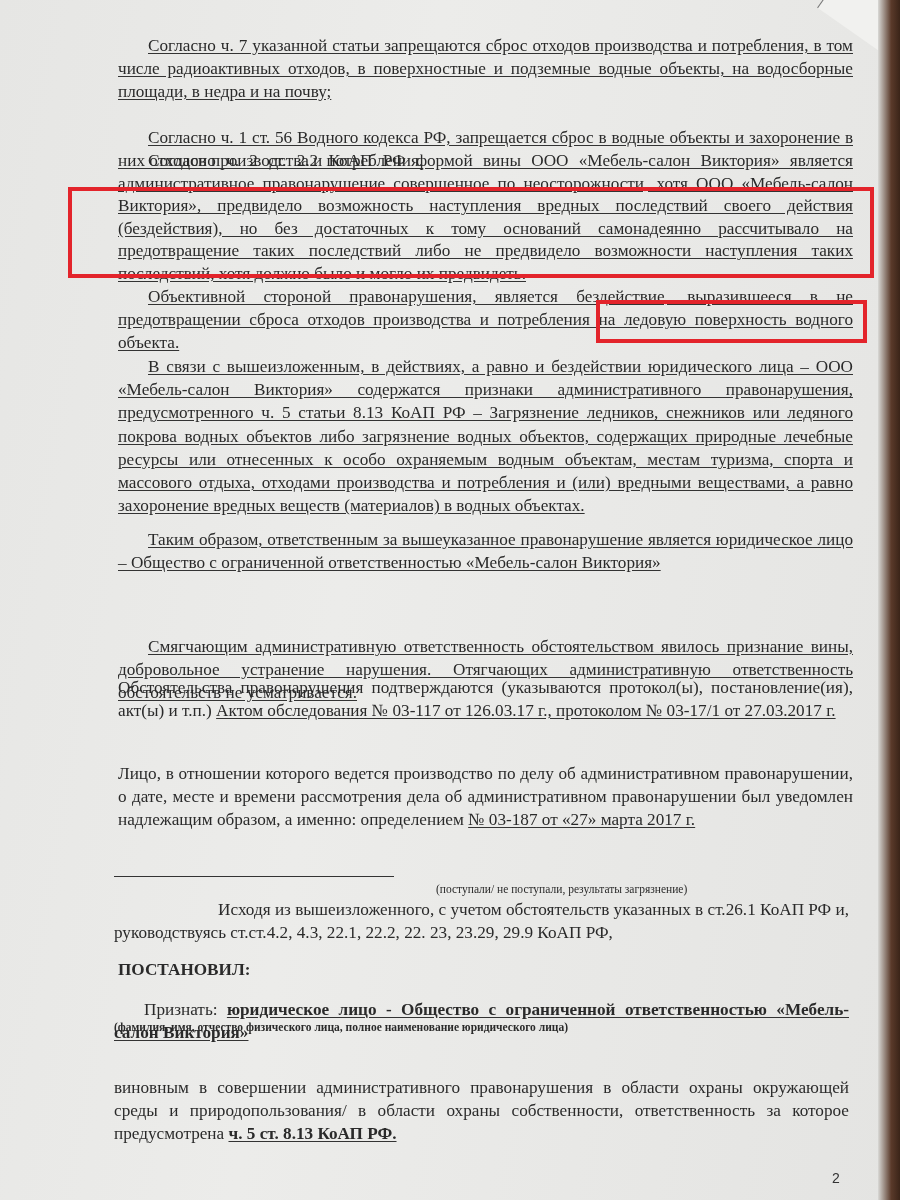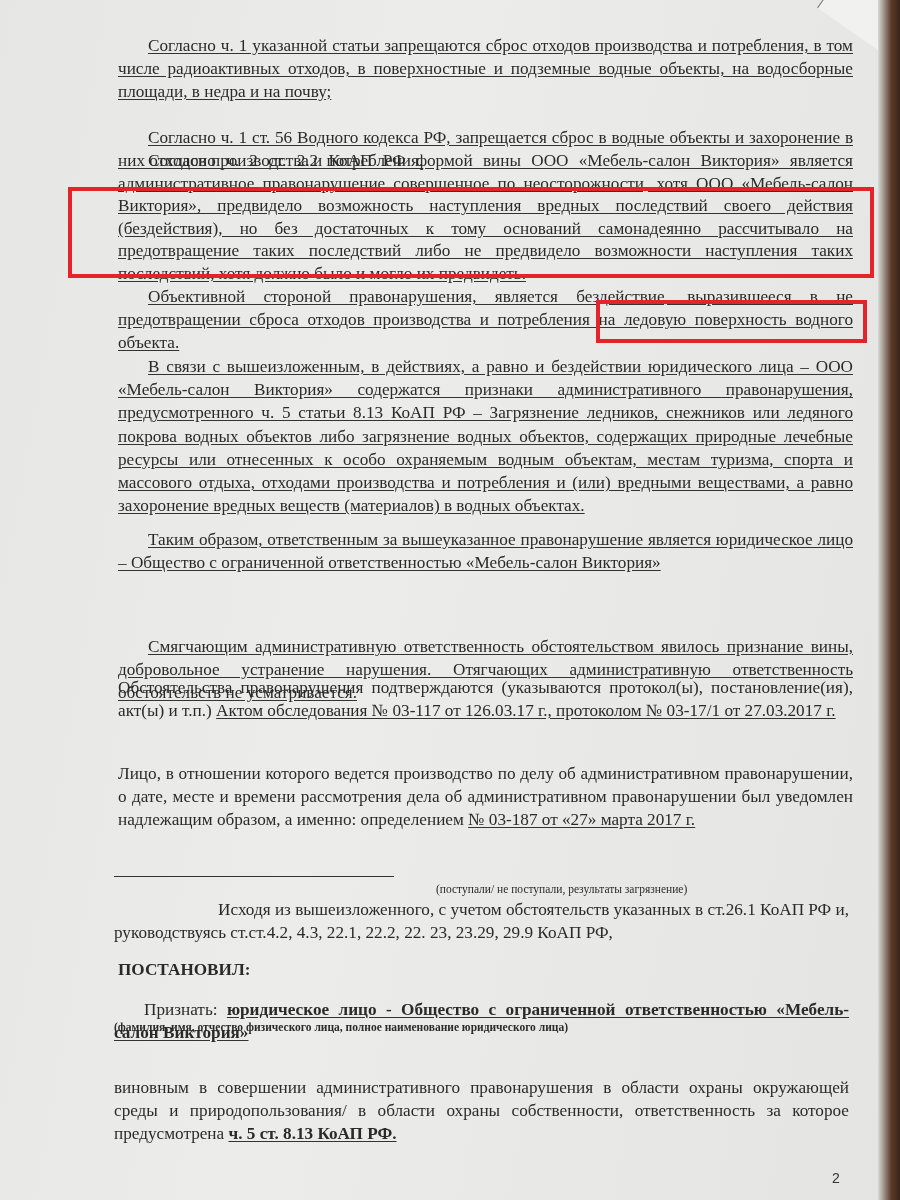--- a/index.html
+++ b/index.html
@@ -34,21 +34,21 @@
     }
     .pageno { position: absolute; left: 832px; top: 1170px; font-size: 14px; font-family: "Liberation Sans", sans-serif; color:#333; }
   </style>
 </head>
 <body>
 
 <div class="corner-sheet"></div>
 <div class="page-edge"></div>
 
 <div class="doc">
-  <div class="p ind u" style="top:34px;">Согласно ч. 1 указанной статьи запрещаются сброс отходов производства и потребления, в том числе радиоактивных отходов, в поверхностные и подземные водные объекты, на водосборные площади, в недра и на почву;</div>
+  <div class="p ind u" style="top:34px;">Согласно ч. 7 указанной статьи запрещаются сброс отходов производства и потребления, в том числе радиоактивных отходов, в поверхностные и подземные водные объекты, на водосборные площади, в недра и на почву;</div>
   <div class="p ind u" style="top:126px;">Согласно ч. 1 ст. 56 Водного кодекса РФ, запрещается сброс в водные объекты и захоронение в них отходов производства и потребления.</div>
   <div class="p ind u" style="top:150px; line-height:22.6px;">Согласно ч. 2 ст. 2.2 КоАП РФ формой вины ООО «Мебель-салон Виктория» является административное правонарушение совершенное по неосторожности, хотя ООО «Мебель-салон Виктория», предвидело возможность наступления вредных последствий своего действия (бездействия), но без достаточных к тому оснований самонадеянно рассчитывало на предотвращение таких последствий либо не предвидело возможности наступления таких последствий, хотя должно было и могло их предвидеть.</div>
   <div class="p ind u" style="top:285px;">Объективной стороной правонарушения, является бездействие, выразившееся в не предотвращении сброса отходов производства и потребления на ледовую поверхность водного объекта.</div>
   <div class="p ind u" style="top:355px; line-height:23.2px;">В связи с вышеизложенным, в действиях, а равно и бездействии юридического лица – ООО «Мебель-салон Виктория» содержатся признаки административного правонарушения, предусмотренного ч. 5 статьи 8.13 КоАП РФ – Загрязнение ледников, снежников или ледяного покрова водных объектов либо загрязнение водных объектов, содержащих природные лечебные ресурсы или отнесенных к особо охраняемым водным объектам, местам туризма, спорта и массового отдыха, отходами производства и потребления и (или) вредными веществами, а равно захоронение вредных веществ (материалов) в водных объектах.</div>
   <div class="p ind u" style="top:528px;">Таким образом, ответственным за вышеуказанное правонарушение является юридическое лицо – Общество с ограниченной ответственностью «Мебель-салон Виктория»</div>
   <div class="p ind u" style="top:591px;margin-top:44px;">Смягчающим административную ответственность обстоятельством явилось признание вины, добровольное устранение нарушения. Отягчающих административную ответственность обстоятельств не усматривается.</div>
 
   <div class="p" style="top:676px;">
     <span>Обстоятельства правонарушения подтверждаются (указываются протокол(ы), постановление(ия), акт(ы) и т.п.) </span><span class="u">Актом обследования № 03-117 от 126.03.17 г., протоколом № 03-17/1 от 27.03.2017 г.</span>
   </div>

